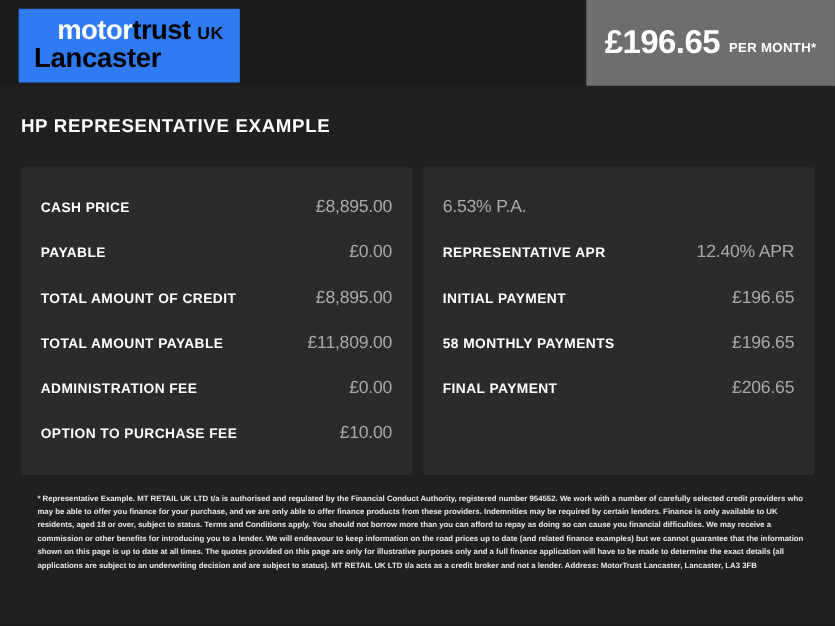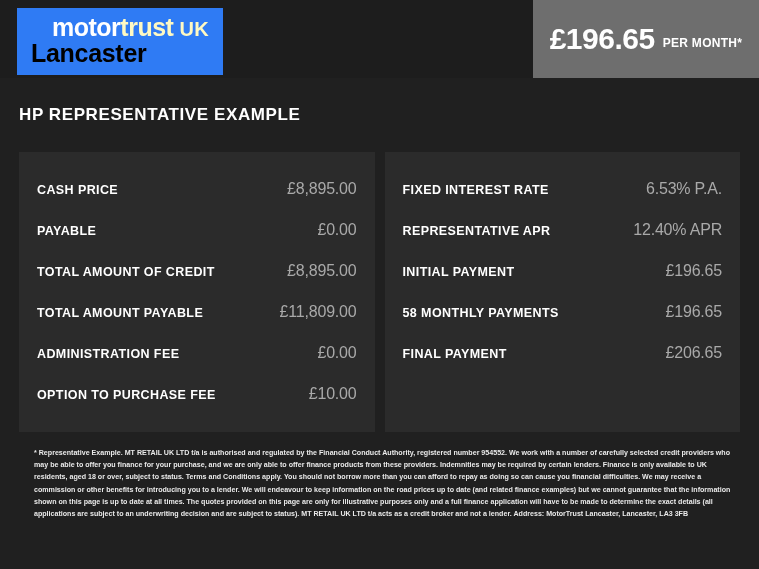--- a/index.html
+++ b/index.html
@@ -40,24 +40,24 @@
     padding: 6px 14px 8px 14px;
     line-height: 1.05;
   }
   .brand-line1 {
     font-size: 25px;
     font-weight: bold;
     letter-spacing: -0.5px;
     white-space: nowrap;
   }
   .brand-motor { color: #ffffff; margin-left: 21px; }
-  .brand-trust { color: #fef9c3; }
+  .brand-trust { color: #000000; }
   .brand-uk {
-    color: #fef9c3;
-    font-size: 20px;
+    color: #000000;
+    font-size: 16px;
     margin-left: 6px;
     letter-spacing: 0.5px;
   }
   .brand-line2 {
     font-size: 25px;
     font-weight: bold;
     color: #000000;
     letter-spacing: -0.3px;
   }
   .price-box {
@@ -183,21 +183,20 @@
         <span class="row-value">£0.00</span>
       </div>
       <div class="row">
         <span class="row-label">OPTION TO PURCHASE FEE</span>
         <span class="row-value">£10.00</span>
       </div>
     </div>
 
     <div class="panel">
       <div class="row">
-        <span class="row-label">FIXED INTEREST RATE</span>
         <span class="row-value">6.53% P.A.</span>
       </div>
       <div class="row">
         <span class="row-label">REPRESENTATIVE APR</span>
         <span class="row-value">12.40% APR</span>
       </div>
       <div class="row">
         <span class="row-label">INITIAL PAYMENT</span>
         <span class="row-value">£196.65</span>
       </div>

